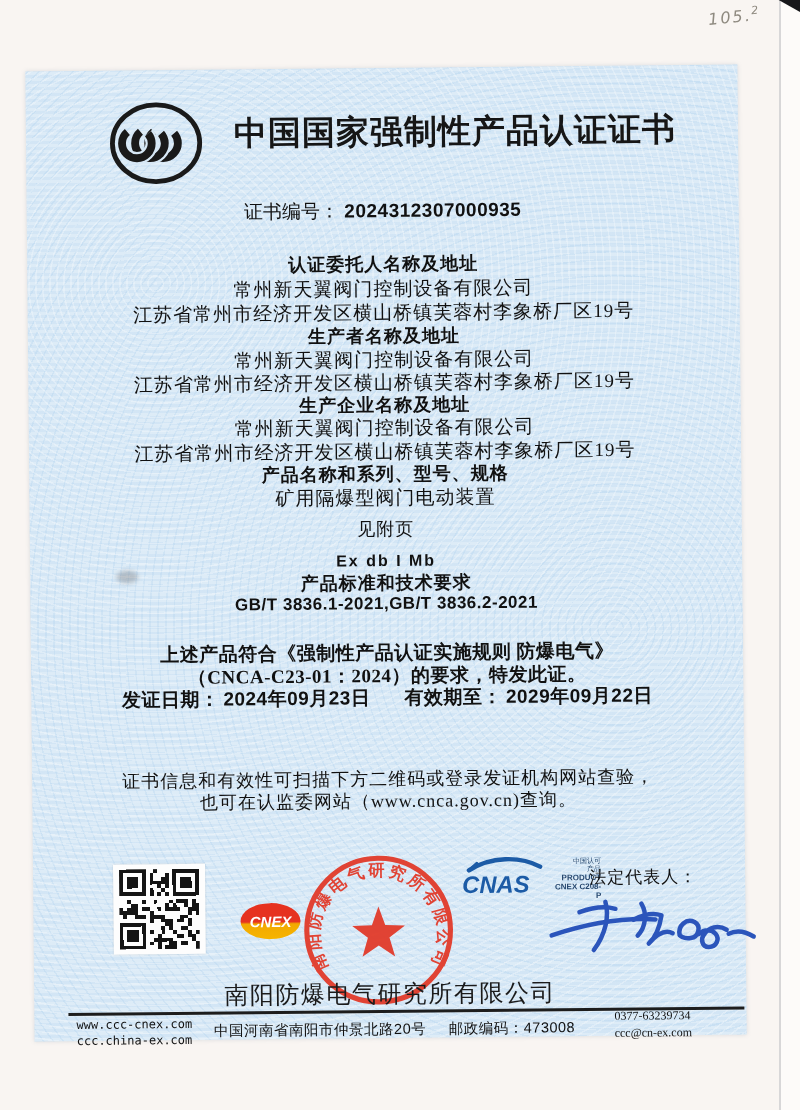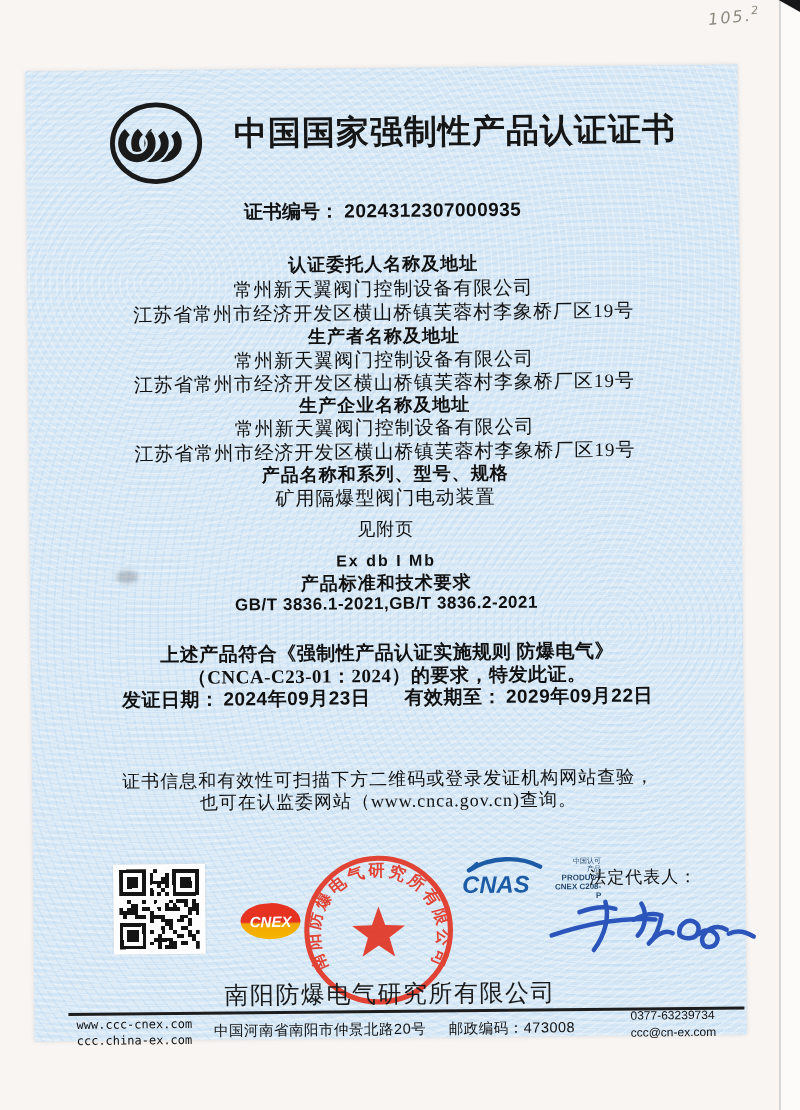--- a/index.html
+++ b/index.html
@@ -30,21 +30,21 @@
 
   .kai{font-family:"Liberation Serif","DejaVu Serif",serif;}
   .hei{font-family:"Liberation Sans","DejaVu Sans",sans-serif;}
 
   .ln{position:absolute;left:0;width:100%;text-align:center;white-space:nowrap;line-height:1.1;}
 
   .ccc-logo{position:absolute;left:82px;top:28px;width:96px;height:90px;}
   .doc-title{position:absolute;left:208px;top:42px;font-size:33px;font-weight:600;letter-spacing:1px;color:#161616;}
 
   .cert-no{position:absolute;top:130px;left:0;width:100%;text-align:center;font-size:19px;}
-  .cert-no .lbl{font-family:"Liberation Serif","DejaVu Serif",serif;font-weight:700;}
+  .cert-no .lbl{font-family:"Liberation Serif","DejaVu Serif",serif;font-weight:400;}
   .cert-no .num{font-weight:700;letter-spacing:.5px;}
 
   .heading{font-size:18px;font-weight:700;letter-spacing:1px;}
   .body-line{font-size:19px;letter-spacing:1px;}
   .gbt{font-size:17px;font-weight:600;letter-spacing:.5px;}
   .exmark{font-size:16px;font-weight:600;letter-spacing:2px;}
   .stmt{font-size:19px;font-weight:700;letter-spacing:.5px;}
   .verify-line{font-size:18px;letter-spacing:1px;}
   .dates span{margin:0 2px;}
   .dates .gap{display:inline-block;width:26px;}
@@ -64,21 +64,21 @@
   .legal-rep{position:absolute;left:556px;top:800px;font-size:17px;letter-spacing:1px;}
   .signature{position:absolute;left:512px;top:822px;width:215px;height:80px;}
 
   .issuer{position:absolute;left:0;top:910px;width:100%;text-align:center;
     font-size:24px;font-weight:500;letter-spacing:1.5px;color:#1b1b1b;}
   .rule{position:absolute;left:34px;top:942px;width:676px;height:2.5px;background:#1d1d1d;}
 
   .foot-left{position:absolute;left:42px;top:946px;font-family:"DejaVu Sans Mono","Liberation Mono",monospace;font-size:12px;line-height:16px;}
   .foot-center{position:absolute;left:150px;top:952px;width:420px;text-align:center;font-size:14.5px;letter-spacing:.5px;white-space:nowrap;}
   .foot-center .pc{margin-left:18px;}
-  .foot-right{position:absolute;left:596px;top:942px;font-family:Liberation Sans, sans-serif;font-size:12px;line-height:17px;}
+  .foot-right{position:absolute;left:580px;top:942px;font-family:Liberation Serif, serif;font-size:12px;line-height:17px;}
 </style>
 </head>
 <body>
 
 <div>
 
   <div class="scan-edge-white"></div>
   <div class="scan-edge-line"></div>
   <div class="corner-shadow"></div>
 

